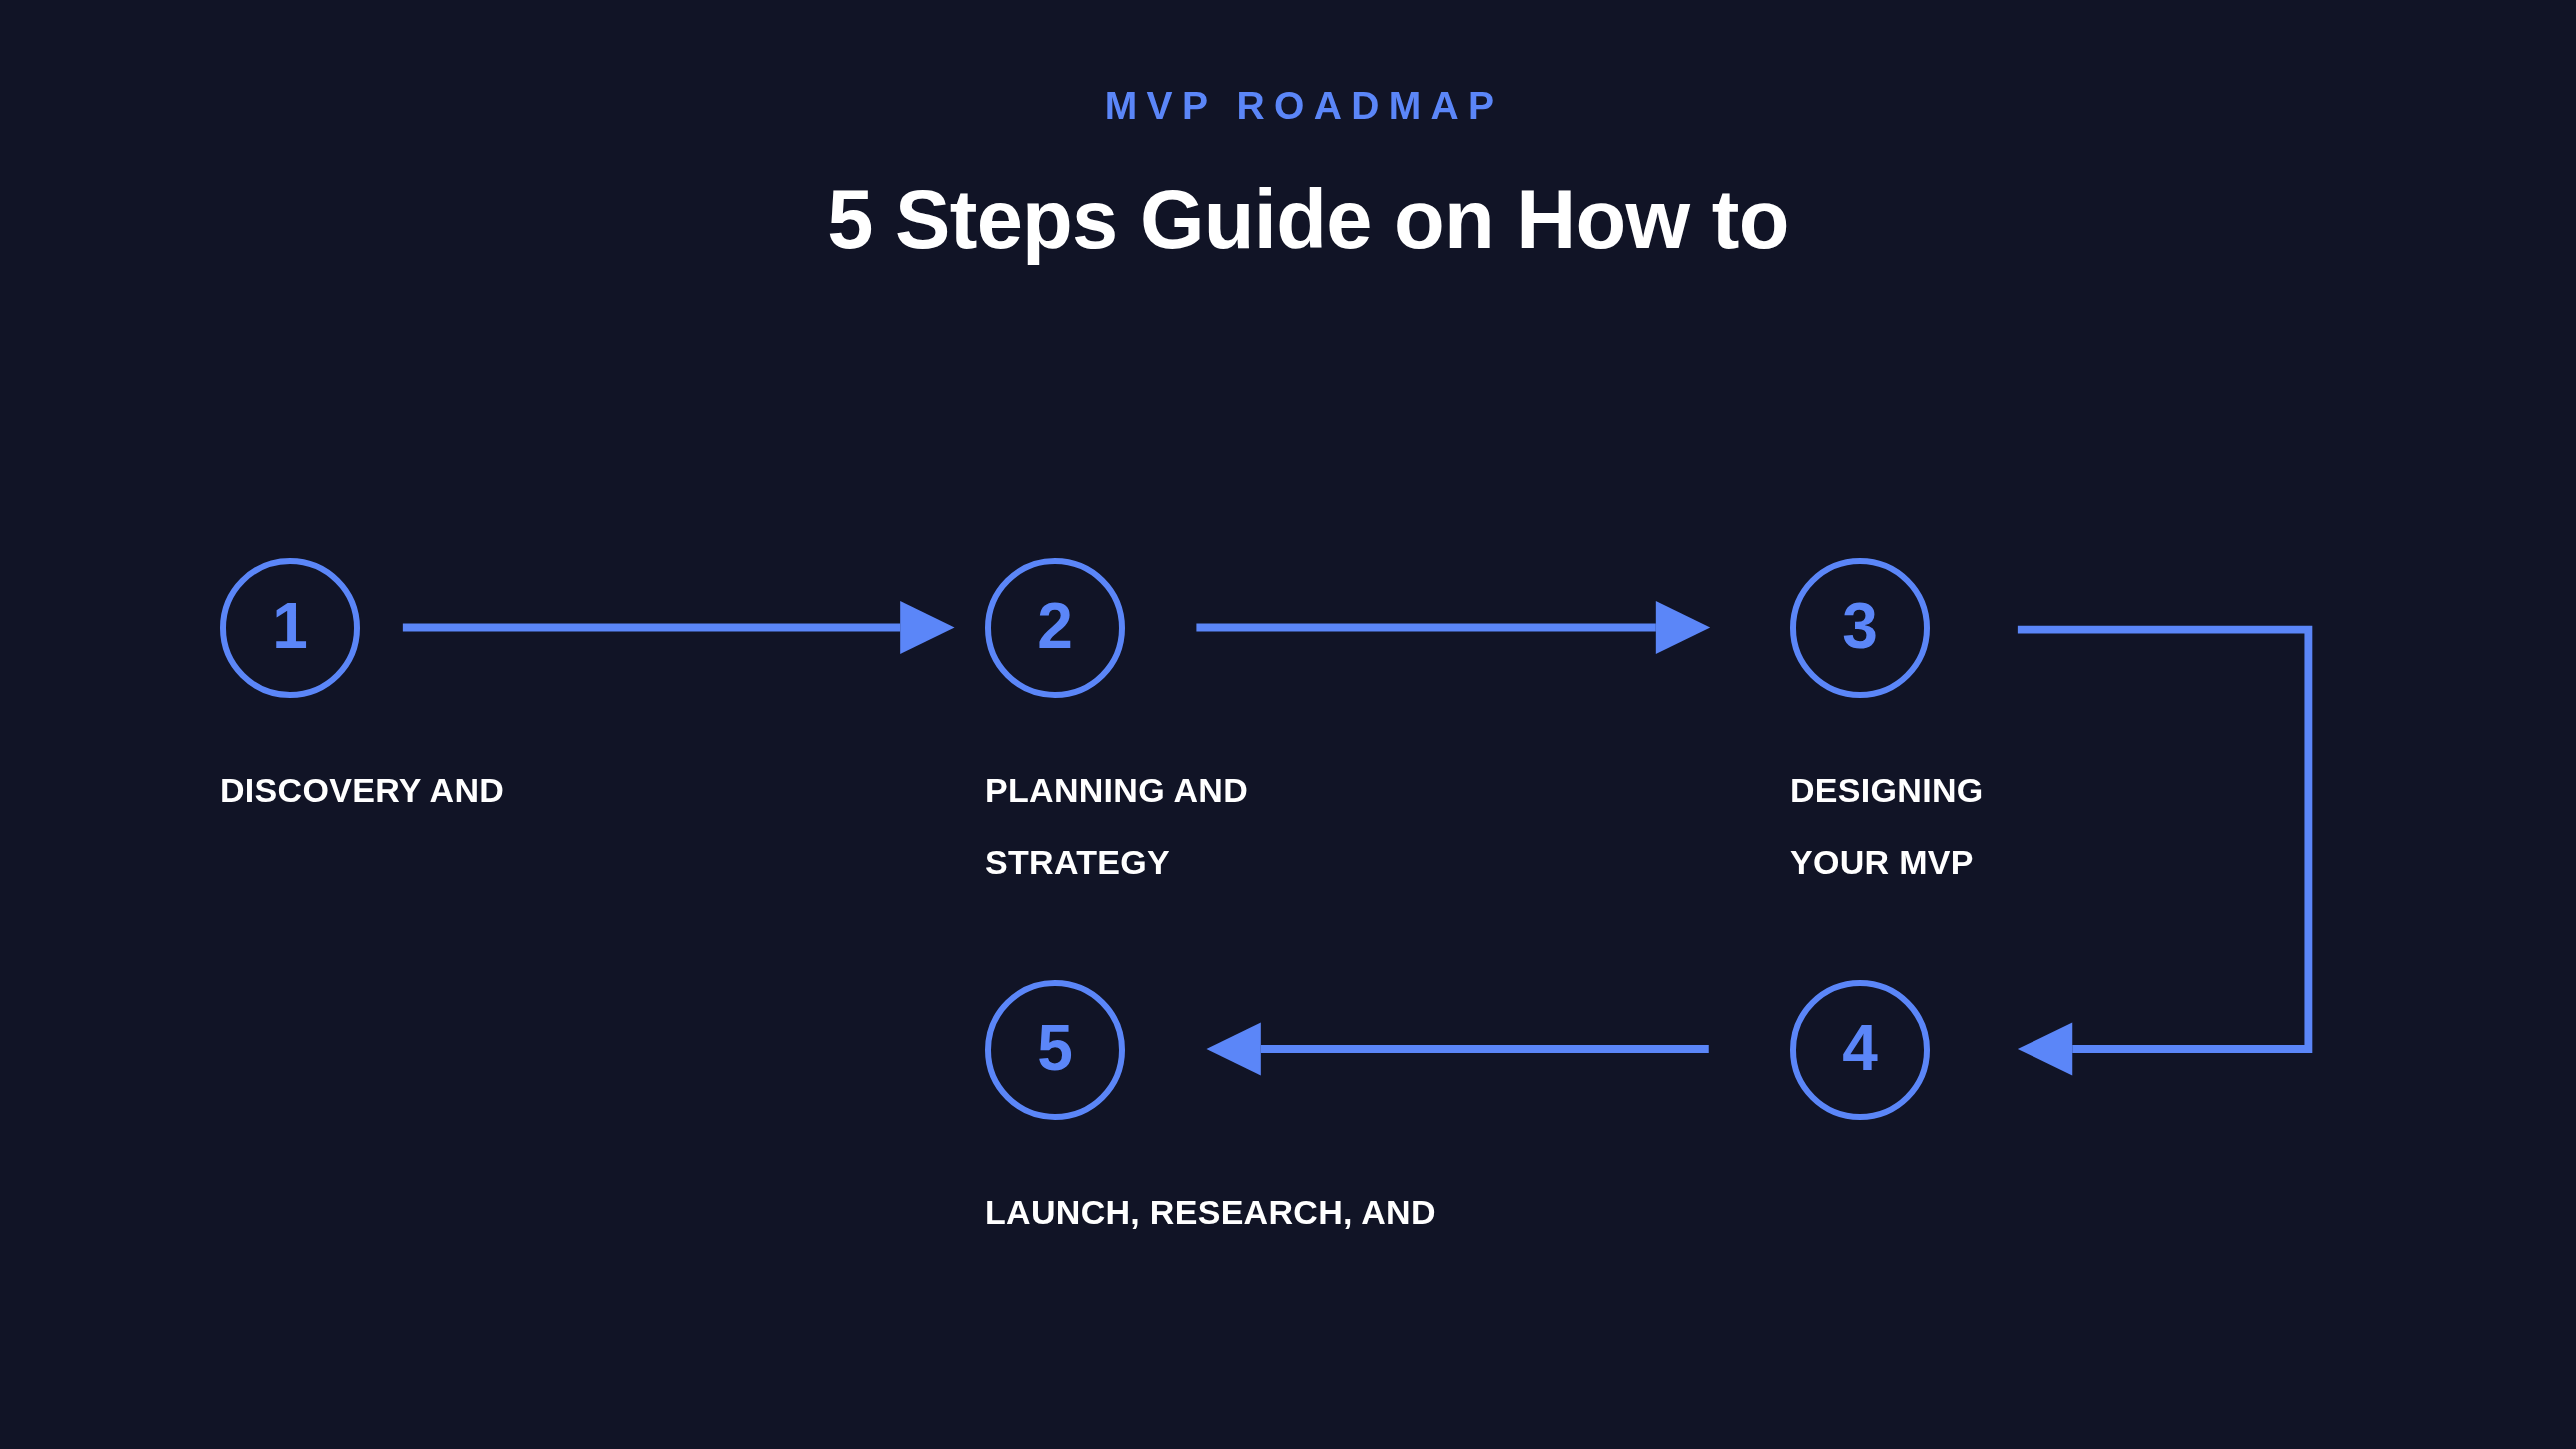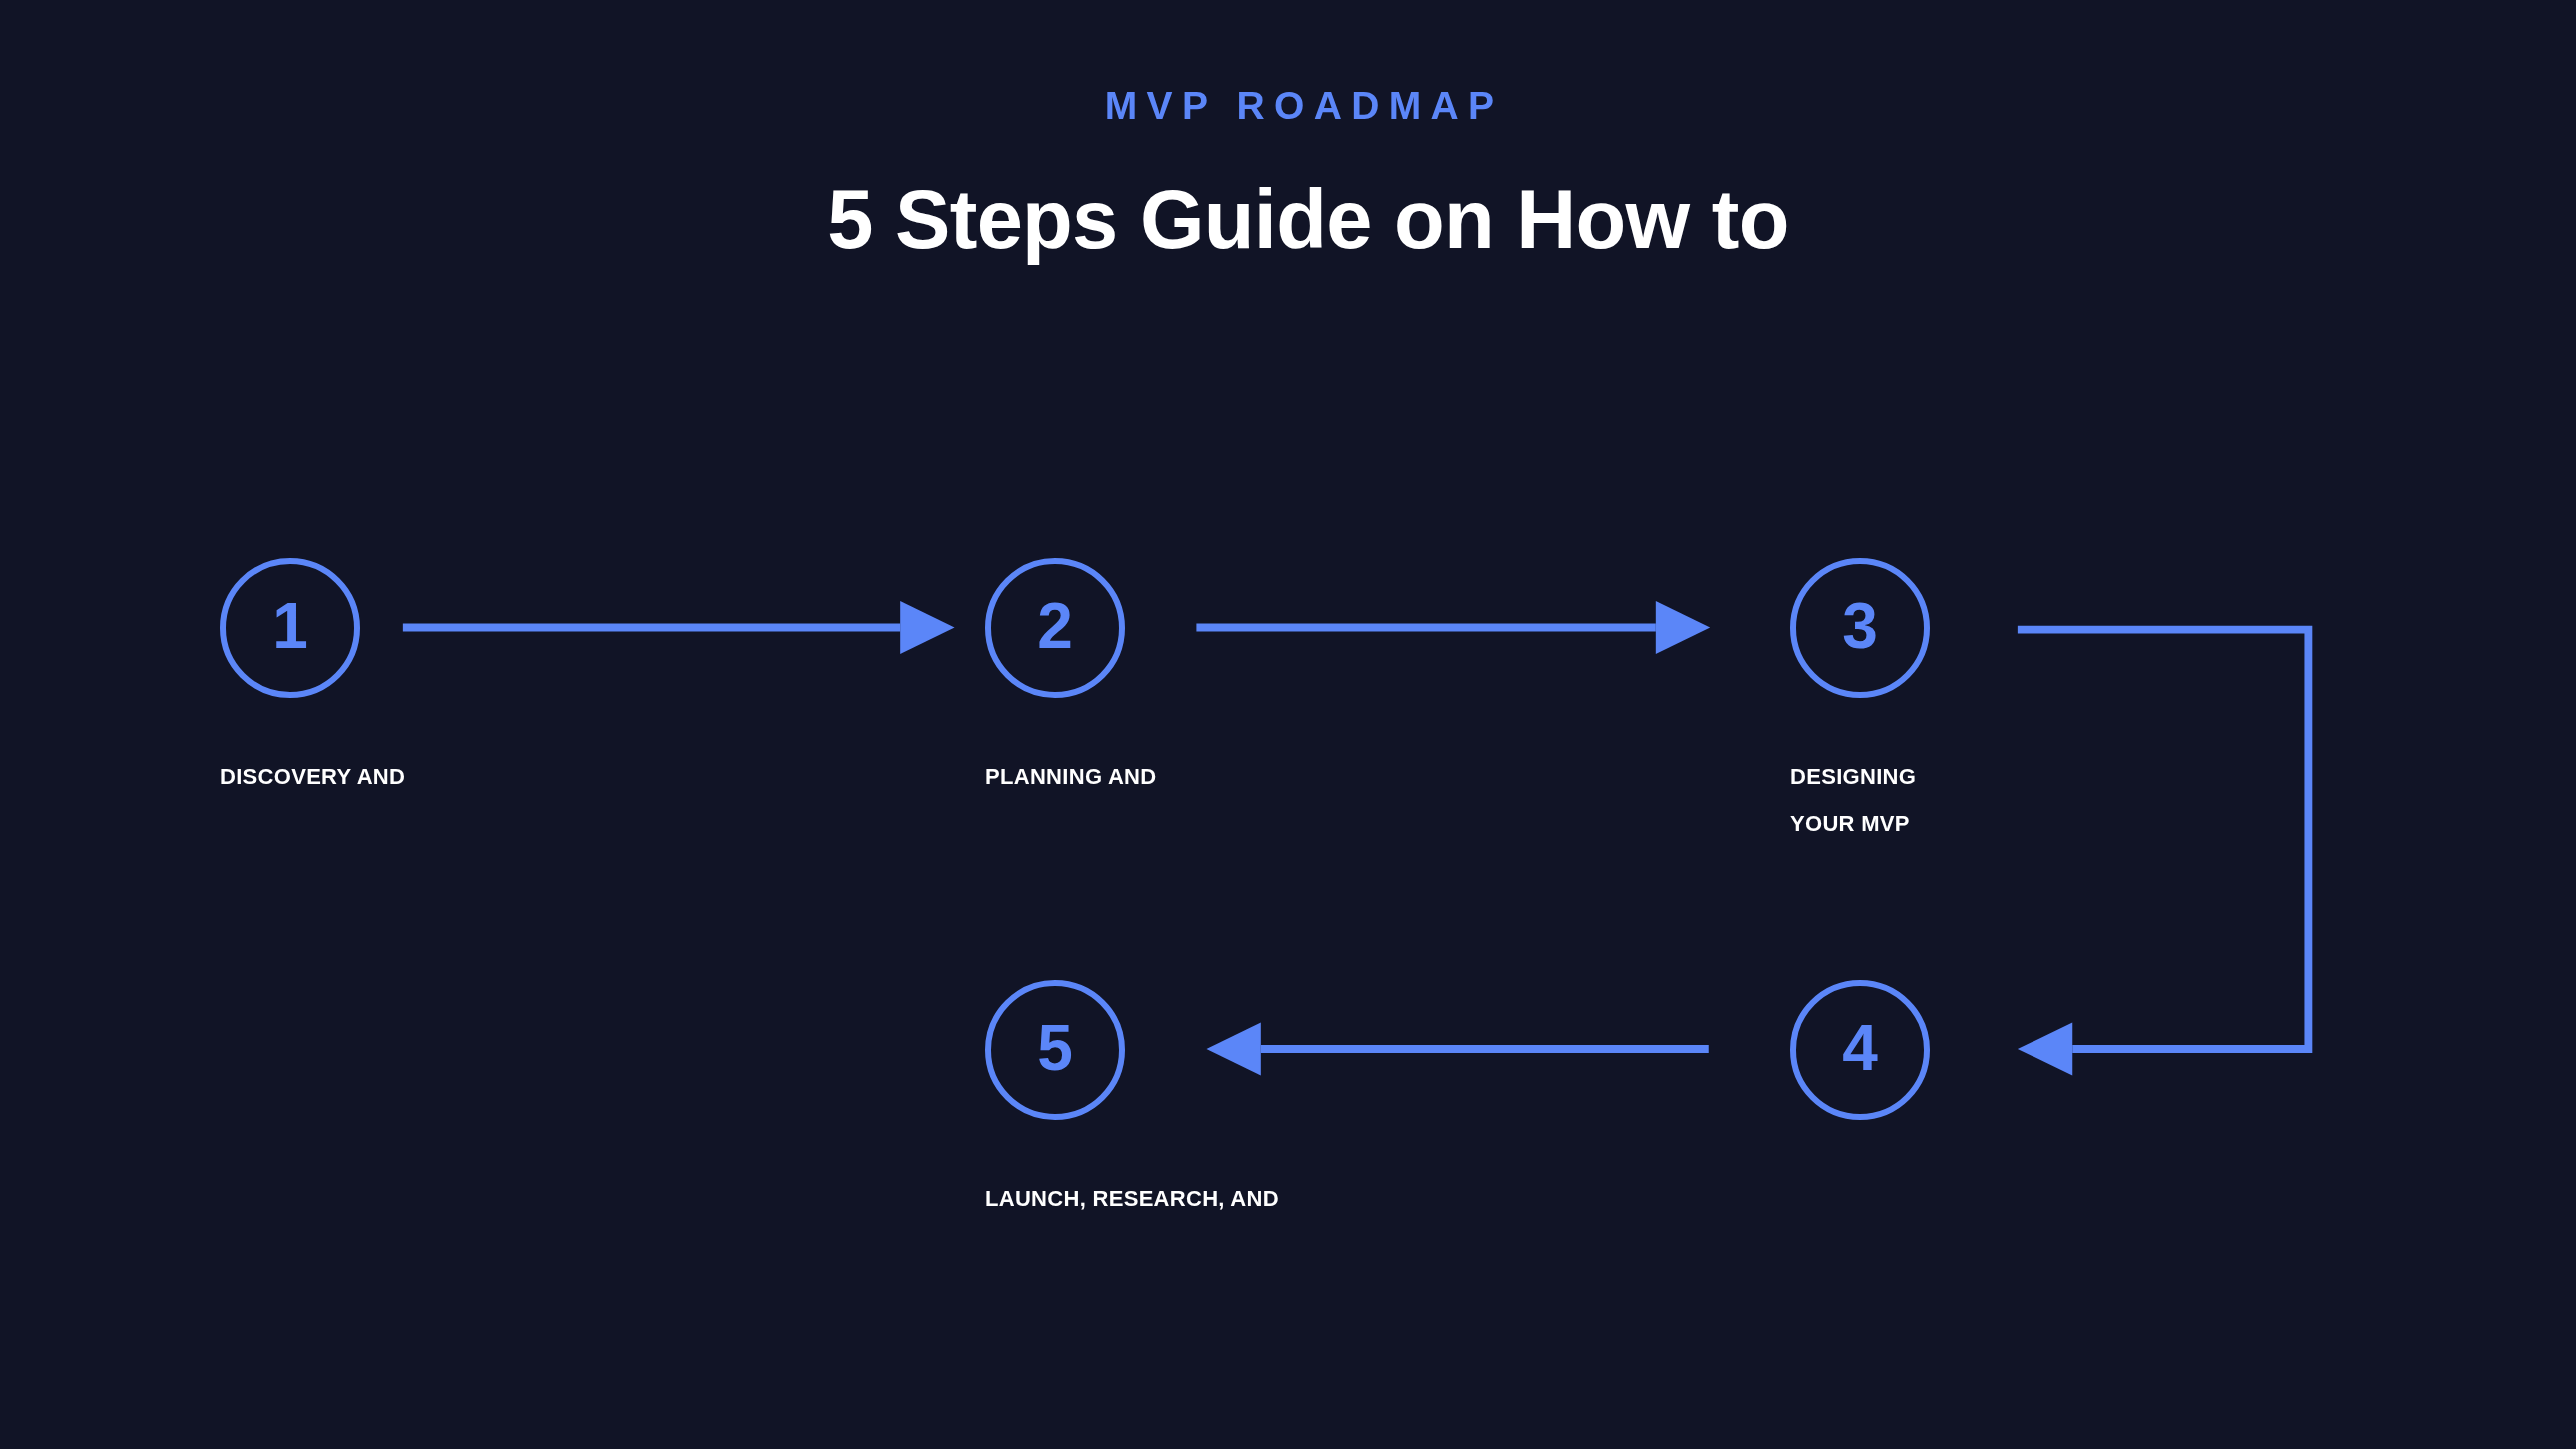--- a/index.html
+++ b/index.html
@@ -76,21 +76,21 @@
   .circle-num {
     font-size: 64px;
     font-weight: bold;
     color: #5B86F8;
     line-height: 1;
     position: relative;
     top: -2.1px;
   }
   .node-label {
     margin-top: 56px;
-    font-size: 22px;
+    font-size: 34px;
     font-weight: bold;
     color: #FFFFFF;
     line-height: 2.12;
     letter-spacing: 0.3px;
     white-space: nowrap;
   }
   .label-line {
     display: block;
   }
 
@@ -156,20 +156,21 @@
         <span class="label-line">DISCOVERY AND</span>
       </div>
     </div>
 
     <div class="node" id="node-2">
       <div class="circle">
         <span class="circle-num">2</span>
       </div>
       <div class="node-label">
         <span class="label-line">PLANNING AND</span>
+        <span class="label-line">STRATEGY</span>
       </div>
     </div>
 
     <div class="node" id="node-3">
       <div class="circle">
         <span class="circle-num">3</span>
       </div>
       <div class="node-label">
         <span class="label-line">DESIGNING</span>
         <span class="label-line">YOUR MVP</span>

